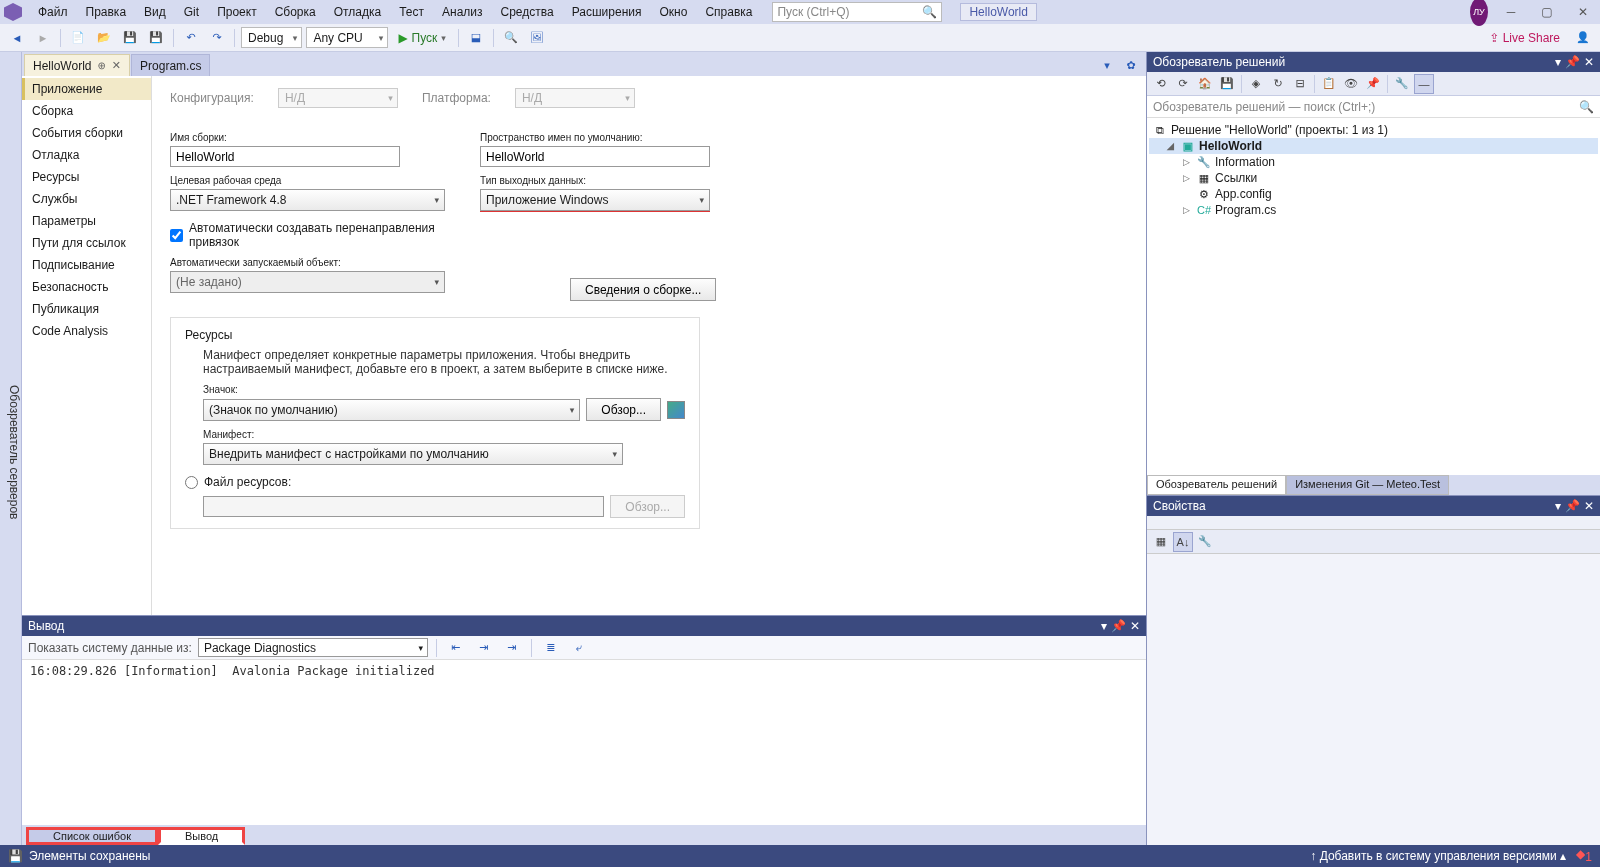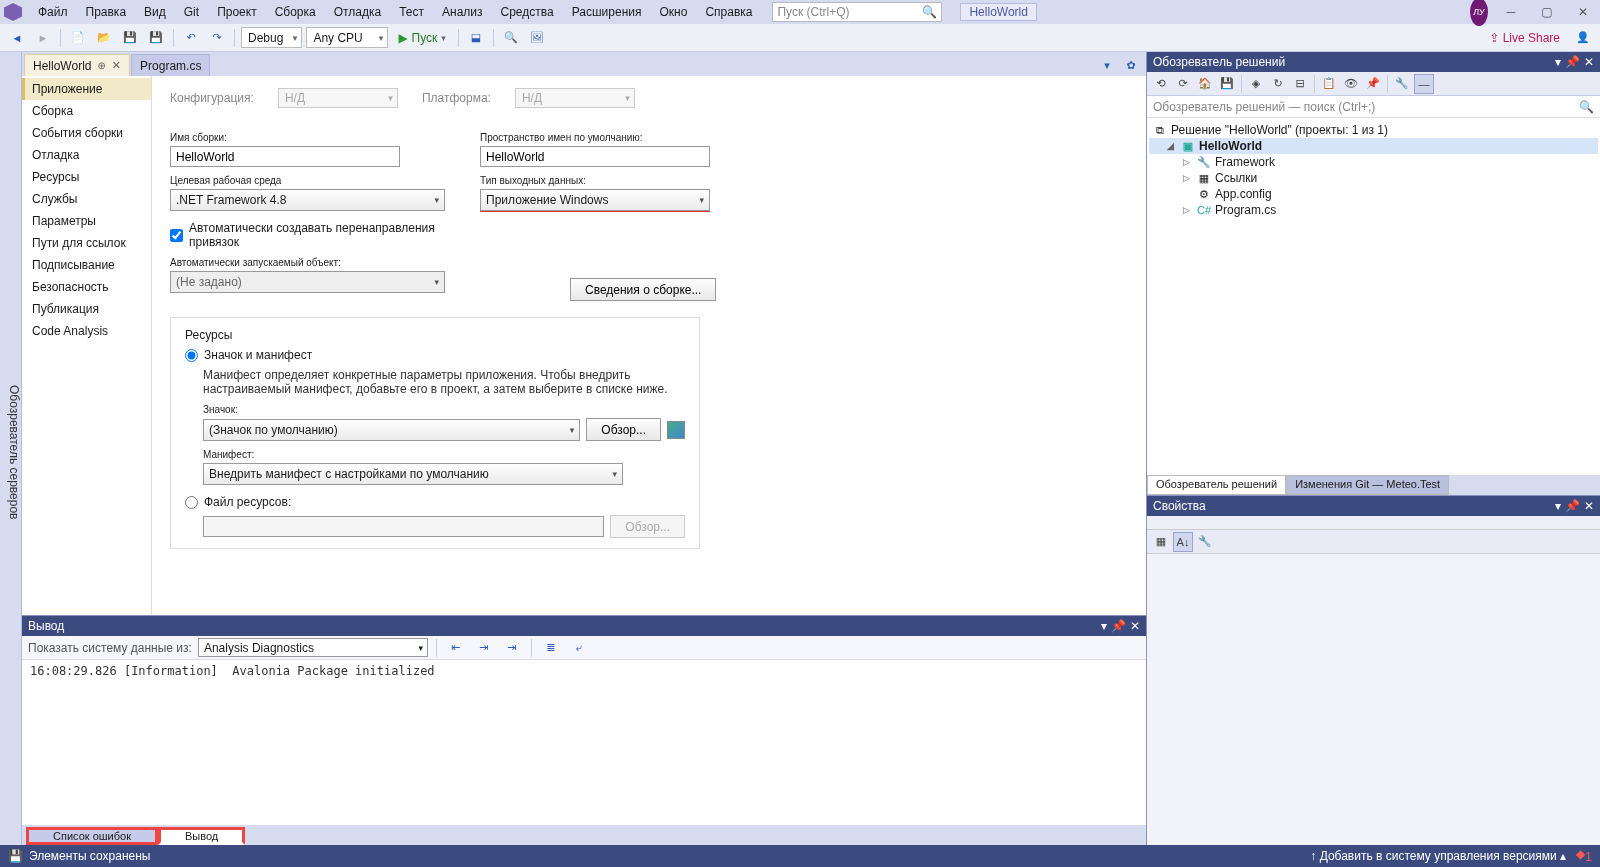--- a/index.html
+++ b/index.html
@@ -266,24 +266,20 @@
             </div>
             <div style="height:66px"></div>
             <div style="margin-left:90px">
               <button class="btn-std">Сведения о сборке...</button>
             </div>
           </div>
         </div>
 
         <div class="resources-box">
           <div class="sect-title">Ресурсы</div>
-          <div class="radio-row">
-            <input type="radio" checked="" style="">
-            <span>Значок и манифест</span>
-          </div>
           <div class="indent">
             <div class="small-desc">Манифест определяет конкретные параметры приложения. Чтобы внедрить настраиваемый манифест, добавьте его в проект, а затем выберите в списке ниже.</div>
             <div class="fld-label">Значок:</div>
             <div class="icon-row">
               <div class="fld-select icon-select" style="width:420px">
                   <span>(Значок по умолчанию)</span>
                 </div>
               <button class="btn-std">Обзор...</button>
               <div class="icon-swatch"></div>
             </div>
@@ -309,21 +305,21 @@
         <span>Вывод</span>
         <div class="right">
           <span>▾</span>
           <span>📌</span>
           <span>✕</span>
         </div>
       </div>
       <div class="output-toolbar">
         <span class="lbl">Показать систему данные из:</span>
         <div class="out-combo">
-            <span>Analysis Diagnostics</span>
+            <span>Package Diagnostics</span>
           </div>
         <div class="tb-sep"></div>
         <span class="tb-btn">⇤</span>
         <span class="tb-btn">⇥</span>
         <span class="tb-btn">⇥</span>
         <div class="tb-sep"></div>
         <span class="tb-btn">≣</span>
         <span class="tb-btn">⤶</span>
       </div>
       <div class="output-text">16:08:29.826 [Information]  Avalonia Package initialized</div>
@@ -371,21 +367,21 @@
         <span>Решение "HelloWorld" (проекты: 1 из 1)</span>
       </div>
       <div class="tree-row ind1 selected bold">
         <span class="tree-toggle">◢</span>
         <span class="tree-icon" style="color:#2a9">▣</span>
         <span>HelloWorld</span>
       </div>
       <div class="tree-row ind2">
         <span class="tree-toggle">▷</span>
         <span class="tree-icon">🔧</span>
-        <span>Framework</span>
+        <span>Information</span>
       </div>
       <div class="tree-row ind2">
         <span class="tree-toggle">▷</span>
         <span class="tree-icon">▦</span>
         <span>Ссылки</span>
       </div>
       <div class="tree-row ind2">
         <span class="tree-toggle"></span>
         <span class="tree-icon">⚙</span>
         <span>App.config</span>

